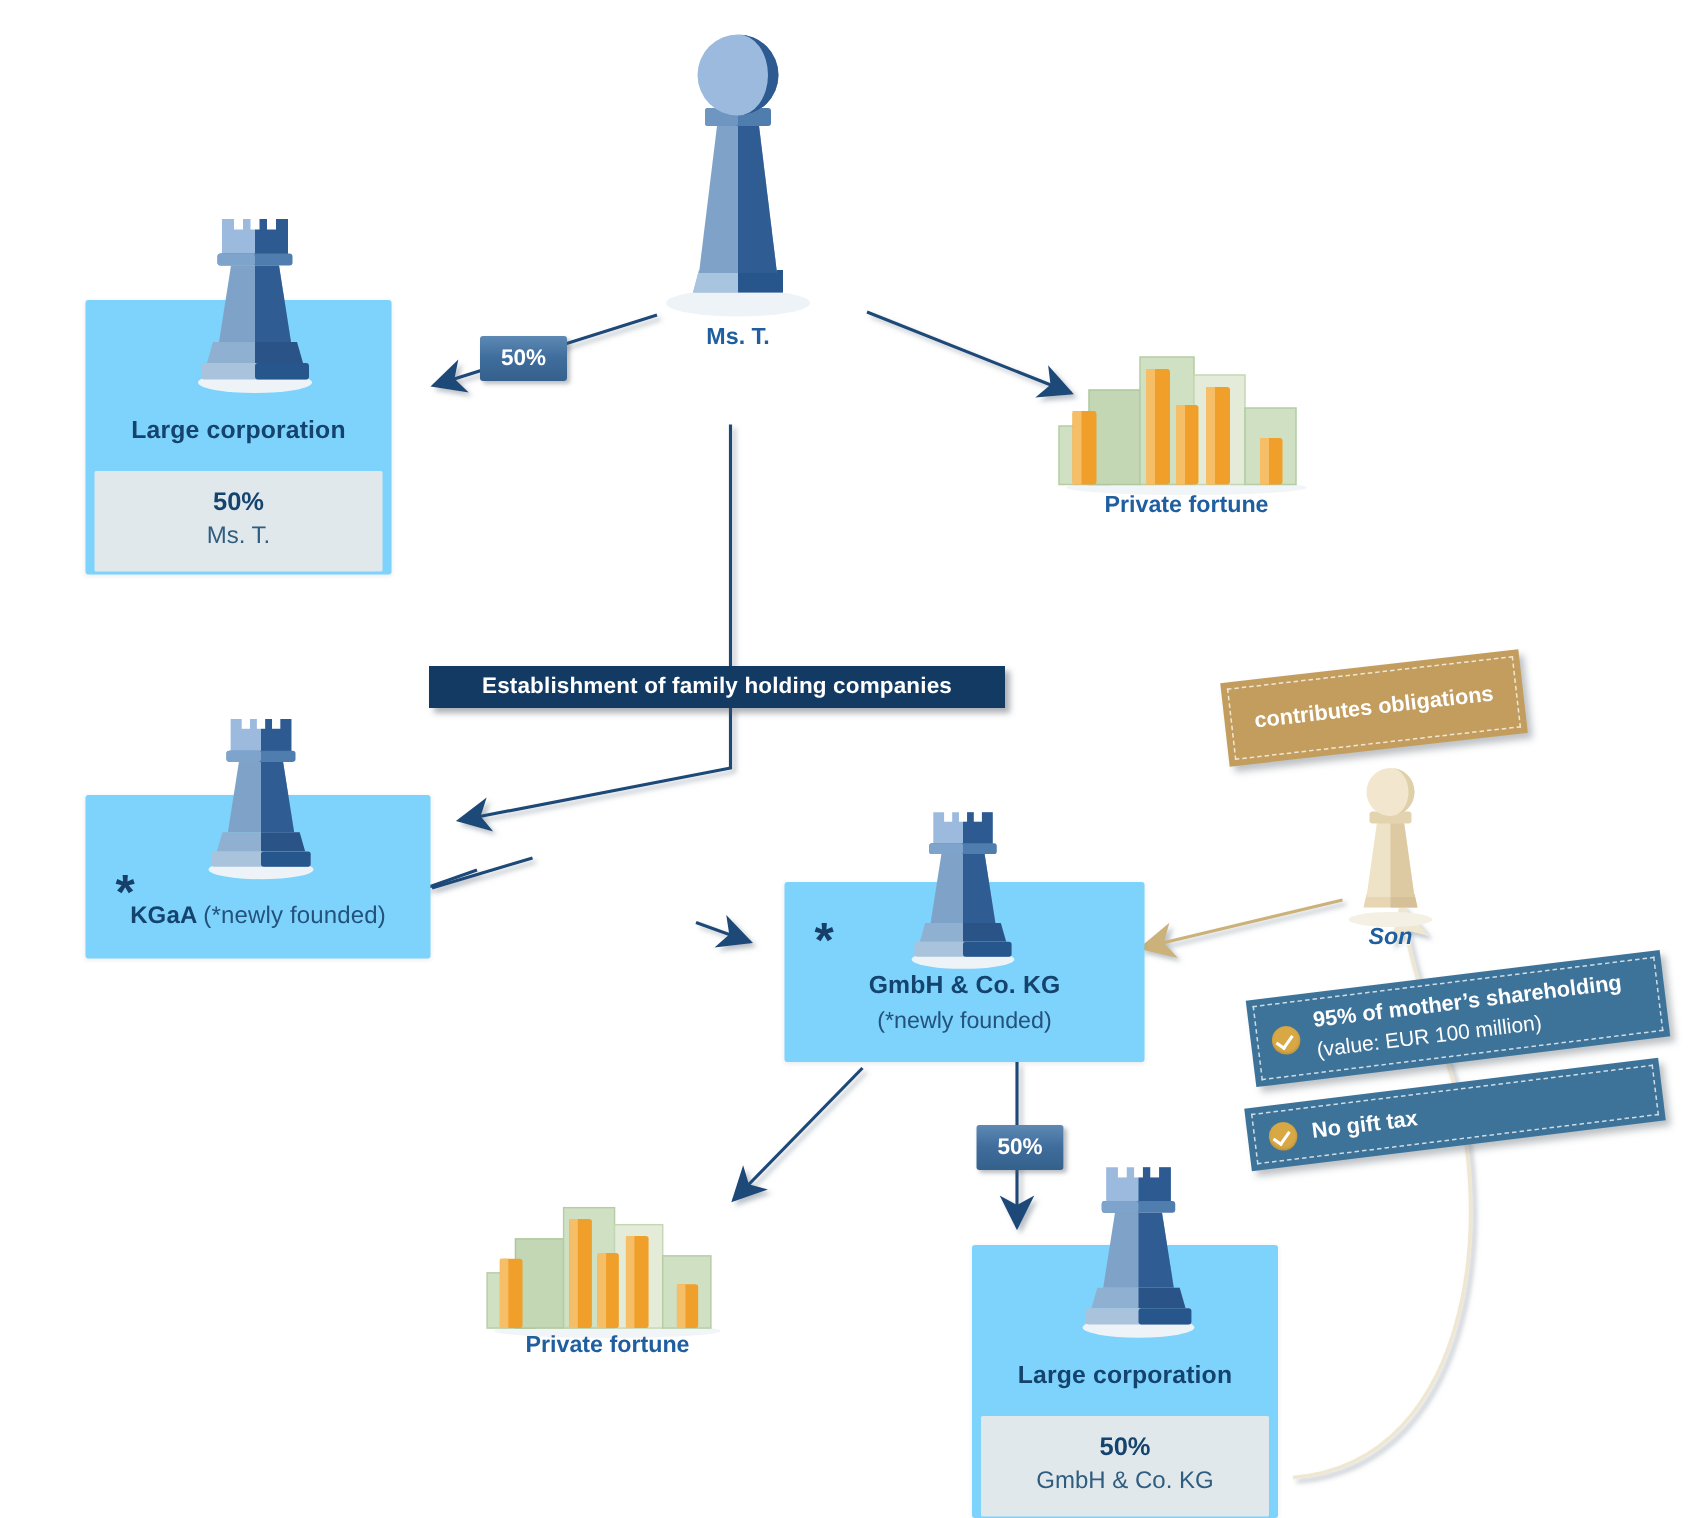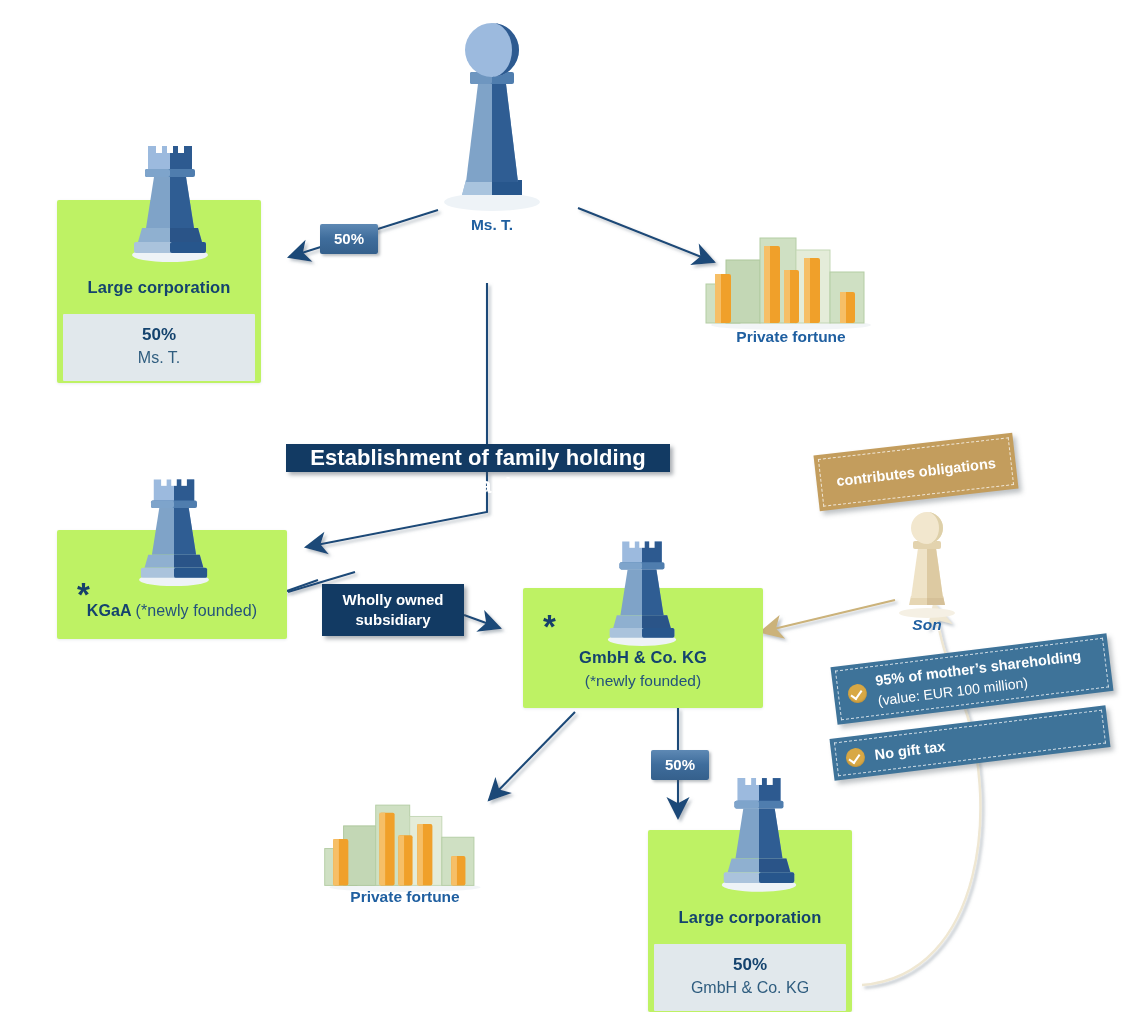--- a/index.html
+++ b/index.html
@@ -3,21 +3,21 @@
 <meta charset="utf-8">
 <style>
   html,body{margin:0;padding:0;background:#ffffff;}
   body{width:1127px;height:1012px;position:relative;overflow:hidden;
        font-family:"Liberation Sans","DejaVu Sans",sans-serif;
        color:#1b3a5c;-webkit-font-smoothing:antialiased;}
 
   .stage{position:absolute;left:0;top:0;width:1127px;height:832px;}
 
   
-  .card{position:absolute;background:#bef264;border-radius:2px;
+  .card{position:absolute;background:#7dd3fc;border-radius:2px;
         box-shadow:0 1px 3px rgba(30,60,90,.10);}
   .card .cap{position:absolute;left:0;right:0;text-align:center;
              font-weight:bold;font-size:16.5px;color:#14436e;letter-spacing:.1px;}
   .card .sub{position:absolute;left:0;right:0;text-align:center;font-size:15.5px;
              color:#23527c;font-weight:normal;}
   .card .foot{position:absolute;left:6px;right:6px;background:#e1e8ec;
               border-radius:1px;text-align:center;padding:10px 0 12px;}
   .card .foot .pct{font-weight:bold;font-size:17px;color:#14436e;line-height:1.35;}
   .card .foot .who{font-size:16px;color:#2f5d7f;line-height:1.35;}
   .ast{position:absolute;font-size:33px;line-height:1;color:#16406a;font-weight:bold;}
@@ -29,21 +29,21 @@
   
   .chip{position:absolute;color:#fff;font-weight:bold;font-size:15px;
         padding:6px 14px 7px;border-radius:2px;
         background:linear-gradient(180deg,#5e89b4 0%,#3f6d9c 48%,#35608c 100%);
         box-shadow:2px 2px 3px rgba(80,90,100,.40);white-space:nowrap;}
 
   
   .banner{position:absolute;background:#123a63;color:#fff;font-weight:bold;
           box-shadow:3px 3px 4px rgba(70,80,90,.45);}
   #banner-establishment{left:286px;top:444px;width:384px;height:28px;
-          font-size:22px;line-height:28px;text-align:center;letter-spacing:.1px;}
+          font-size:15px;line-height:28px;text-align:center;letter-spacing:.1px;}
   #banner-wholly{left:322px;top:584px;width:142px;height:52px;font-size:15px;
           line-height:1.35;display:flex;align-items:center;justify-content:center;text-align:center;}
 
   
   .tilt{position:absolute;box-shadow:3px 4px 5px rgba(70,80,90,.35);}
   .tilt .inner{position:absolute;inset:4px;border:1px dashed rgba(255,255,255,.75);}
   #banner-contributes{left:816px;top:444px;width:200px;height:56px;
        background:#c39d5d;transform:rotate(-6.5deg);}
   #banner-contributes .txt{position:absolute;inset:0;display:flex;align-items:center;
        justify-content:center;color:#fff;font-weight:bold;font-size:14.5px;
@@ -212,26 +212,20 @@
       <rect x="25" y="29" width="25" height="8" rx="2" fill="#7ea4cb"></rect>
       <path d="M34,37 L66,37 L74,88 L26,88 Z" fill="#7fa3c8"></path>
       <path d="M50,37 L66,37 L74,88 L50,88 Z" fill="#2f5d93"></path>
       <path d="M22,88 L78,88 L82,102 L18,102 Z" fill="#8fb0d0"></path>
       <path d="M50,88 L78,88 L82,102 L50,102 Z" fill="#2a5488"></path>
       <rect x="14" y="102" width="72" height="11" rx="2" fill="#aac3dc"></rect>
       <rect x="50" y="102" width="36" height="11" rx="2" fill="#27568c"></rect>
     </svg>
   </div>
 
-  <div class="banner" id="banner-wholly">
-    <div>
-      <div>Wholly owned</div>
-      <div>subsidiary</div>
-    </div>
-  </div>
 
   <div class="card" style="left:523px;top:588px;width:240px;height:120px;">
     <div class="ast" style="left:20px;top:22px;">*</div>
     <div class="cap" style="top:60px;">GmbH &amp; Co. KG</div>
     <div class="sub" style="top:84px;">(*newly founded)</div>
   </div>
   <div class="piecewrap" style="position:absolute;left:597px;top:532px;width:90px;height:118px;z-index:4;">
     <svg viewBox="0 0 100 122" width="90" height="118">
       <ellipse cx="50" cy="115" rx="38" ry="7" fill="#eef3f7"></ellipse>
       <path d="M28,6 L72,6 L72,30 L28,30 Z" fill="#9cbade"></path>

